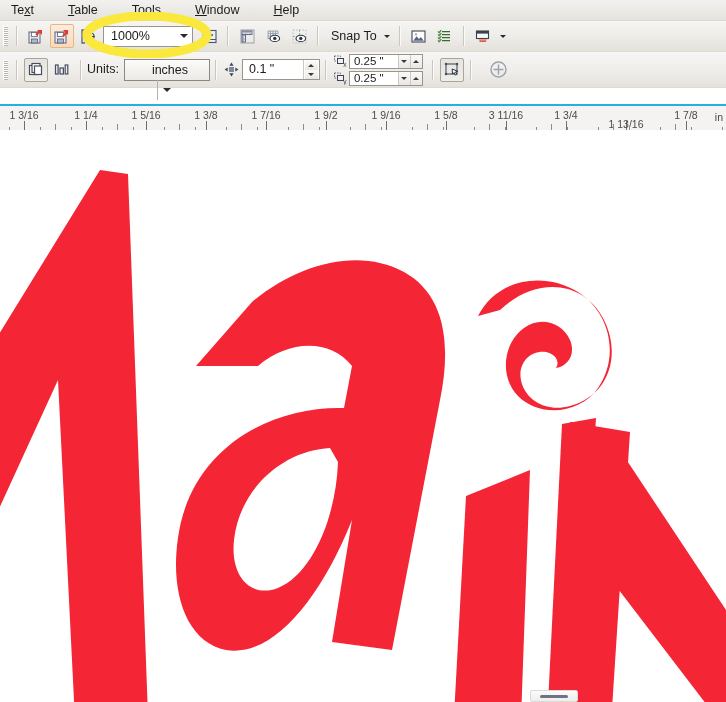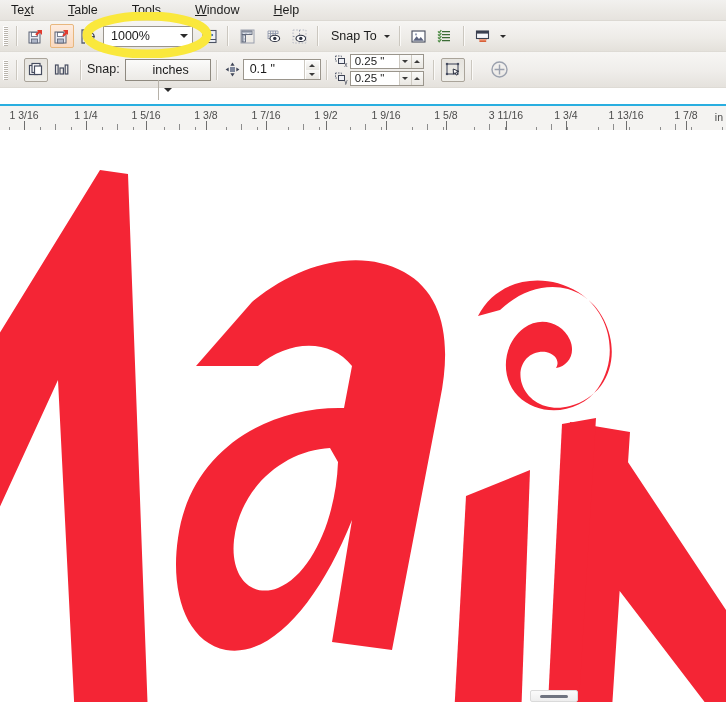--- a/index.html
+++ b/index.html
@@ -441,21 +441,21 @@
     <div class="tbtn">
       <svg width="18" height="18" viewBox="0 0 18 18">
         <rect x="2.5" y="4" width="2.6" height="9" fill="none" stroke="#474d60" stroke-width="1.2"></rect>
         <rect x="7" y="7" width="3.4" height="6" fill="none" stroke="#474d60" stroke-width="1.2"></rect>
         <rect x="12.2" y="4" width="2.6" height="9" fill="none" stroke="#474d60" stroke-width="1.2"></rect>
       </svg>
     </div>
 
     <div class="tb-sep"></div>
 
-    <span class="lbl-static" style="margin-right:5px">Snap:</span>
+    <span class="lbl-static" style="margin-right:5px">Units:</span>
     <div class="combo3d" id="units-combo">
       <div class="combo-val">inches</div>
       <div class="combo-arrow">
         <span class="caret-dn"></span>
       </div>
     </div>
 
     <div class="tb-sep"></div>
 
     <span style="display:flex;align-items:center;width:20px;justify-content:center">
@@ -564,21 +564,21 @@
         <span class="rlabel" style="left: 326px;">1 9/2</span>
         <div class="rtick major" style="left: 386px;"></div>
         <span class="rlabel" style="left: 386px;">1 9/16</span>
         <div class="rtick major" style="left: 446px;"></div>
         <span class="rlabel" style="left: 446px;">1 5/8</span>
         <div class="rtick major" style="left: 506px;"></div>
         <span class="rlabel" style="left: 506px;">3 11/16</span>
         <div class="rtick major" style="left: 566px;"></div>
         <span class="rlabel" style="left: 566px;">1 3/4</span>
         <div class="rtick major" style="left: 626px;"></div>
-        <span class="rlabel" style="left: 626px;">1 13/16</span>
+        <span class="rlabel" style="left: 626px; margin-top: 9px;">1 13/16</span>
         <div class="rtick major" style="left: 686px;"></div>
         <span class="rlabel" style="left: 686px;">1 7/8</span>
         <div class="rtick minor" style="left: 9px;"></div>
         <div class="rtick minor" style="left: 40px;"></div>
         <div class="rtick mid" style="left: 55px;"></div>
         <div class="rtick minor" style="left: 71px;"></div>
         <div class="rtick minor" style="left: 102px;"></div>
         <div class="rtick mid" style="left: 117px;"></div>
         <div class="rtick minor" style="left: 133px;"></div>
         <div class="rtick minor" style="left: 164px;"></div>

